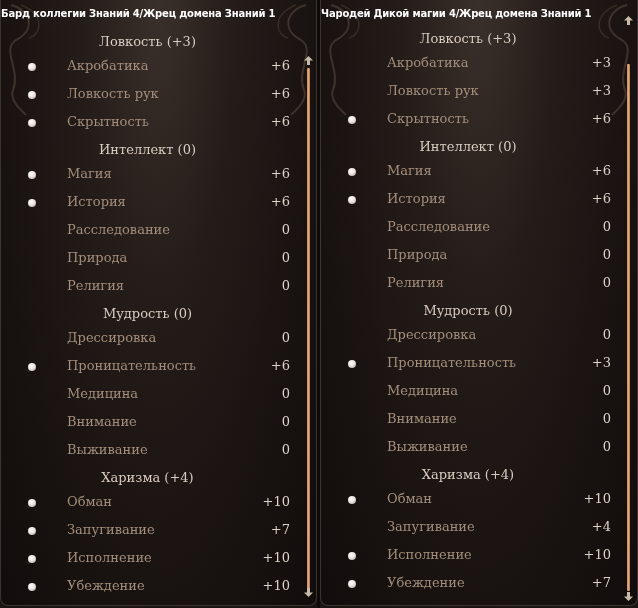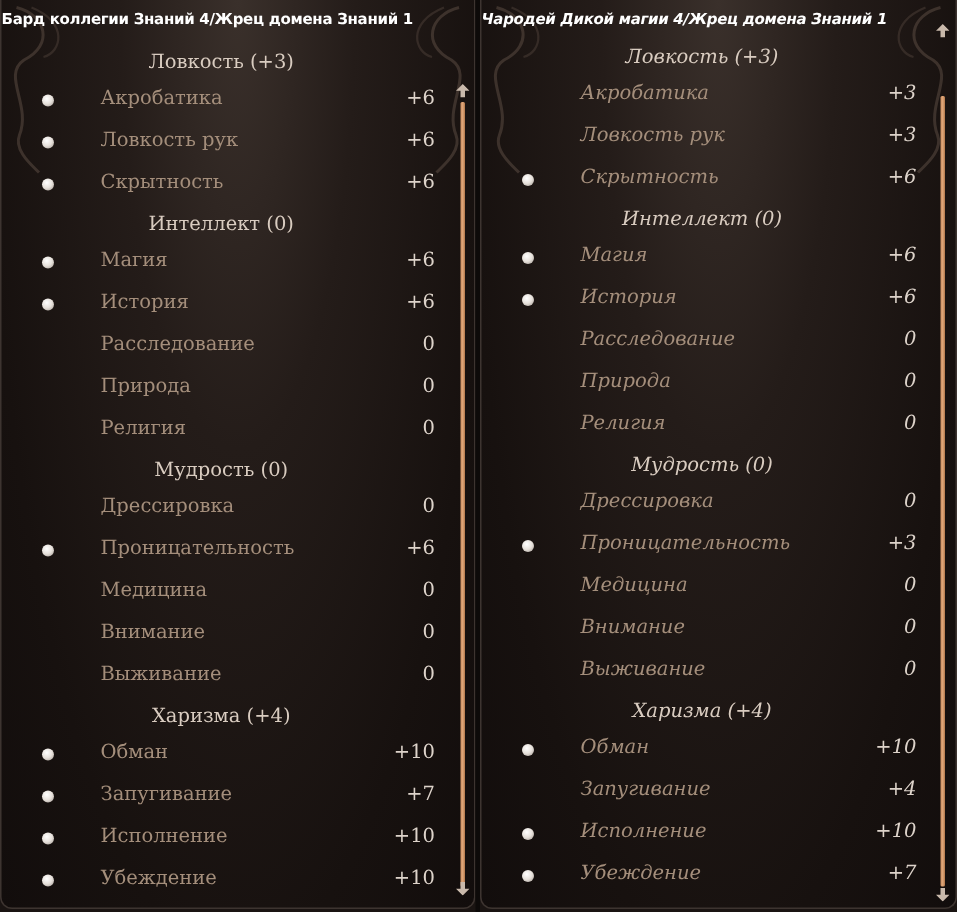--- a/index.html
+++ b/index.html
@@ -12,21 +12,21 @@
   .panel {
     position:absolute; top:0; height:606px;
     background: radial-gradient(ellipse at 50% 0%, #3a302b 0%, #241c19 35%, #17110f 75%, #120d0c 100%);
     border:1px solid #3d3430;
     border-top:none;
     border-radius:0 0 8px 8px;
     box-sizing:border-box;
     overflow:hidden;
   }
   .panel.left { left:0; width:317px; }
-  .panel.right { left:320px; width:318px;font-style:italic; }
+  .panel.right { left:320px; width:318px; }
   .divider {
     position:absolute; left:317px; top:0; width:3px; height:608px;
     background:#0d0a09;
   }
   .ornament {
     position:absolute; top:0; width:60px; height:120px;
     pointer-events:none; opacity:0.55;
   }
   .ornament.l { left:0; }
   .ornament.r { right:0; transform:scaleX(-1); }

